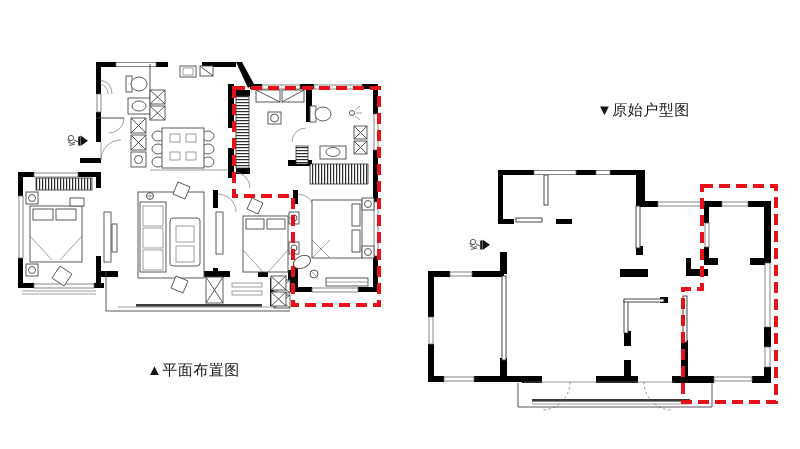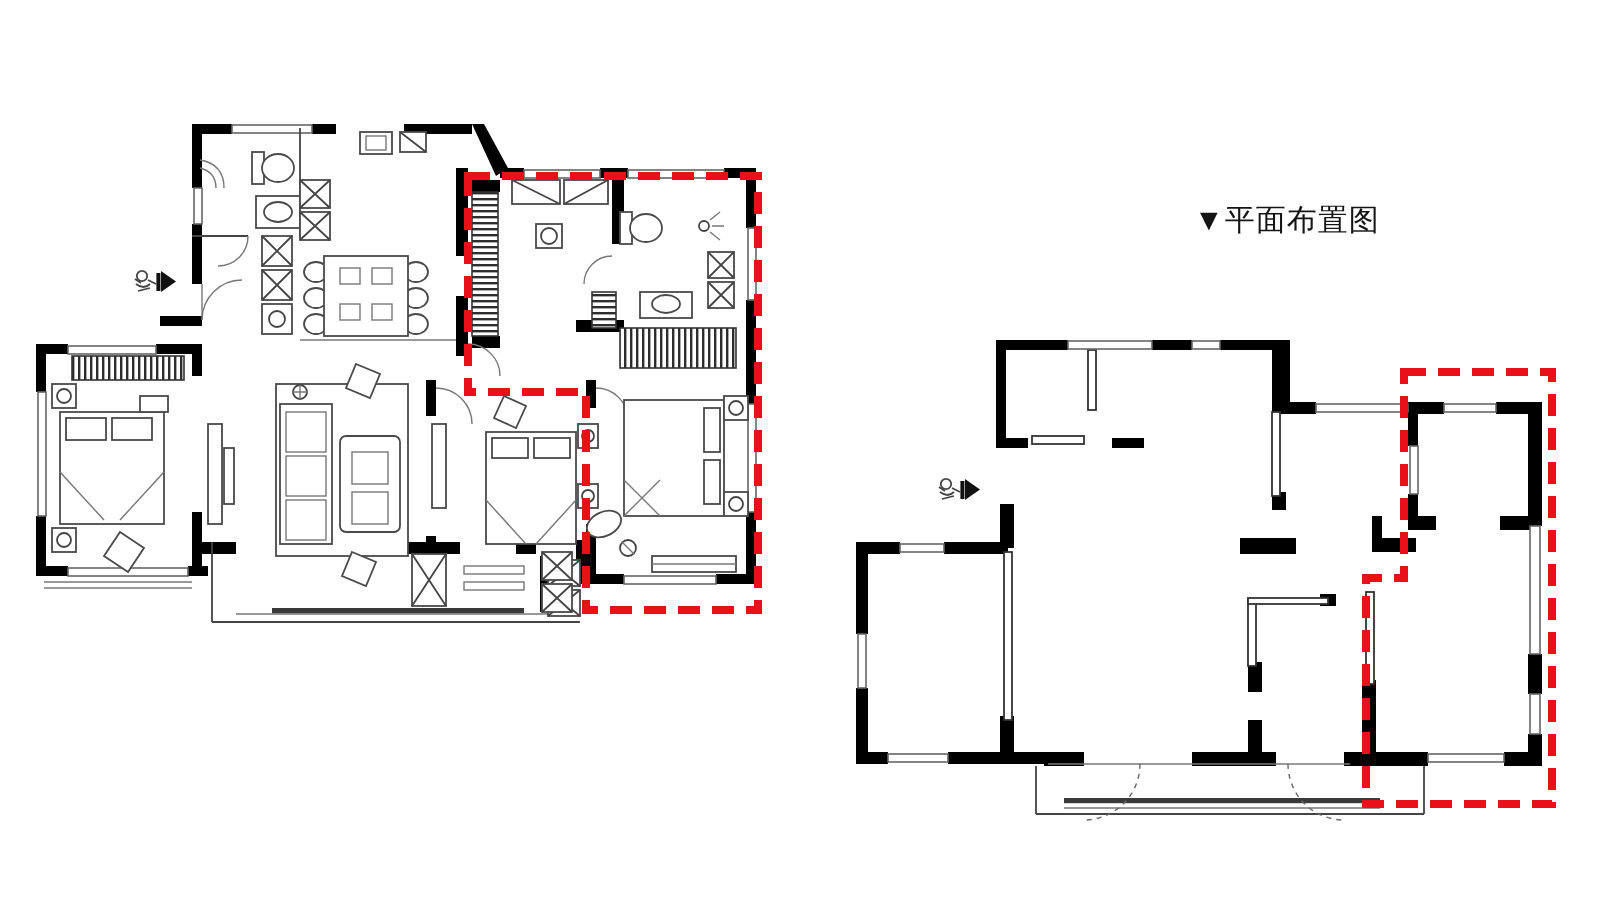--- a/index.html
+++ b/index.html
@@ -347,14 +347,15 @@
       <path class="dash" d="M570,382 A28,28 0 0 1 542,410"></path>
       <path class="dash" d="M644,382 A28,28 0 0 0 672,410"></path>
     </g>
 
     <path class="red" d="M702,186 L776,186 L776,402 L683,402 L683,289 L702,289 Z"></path>
 
     <use href="#fig" x="468" y="236"></use>
   </g>
 </svg>
 
-<div class="plan-label" id="lblR">▼平面布置图</div>
+<div class="plan-label" id="lblL">▲平面布置图</div>
+<div class="plan-label" id="lblR">▼原始户型图</div>
 </div>
 
 </body></html>

